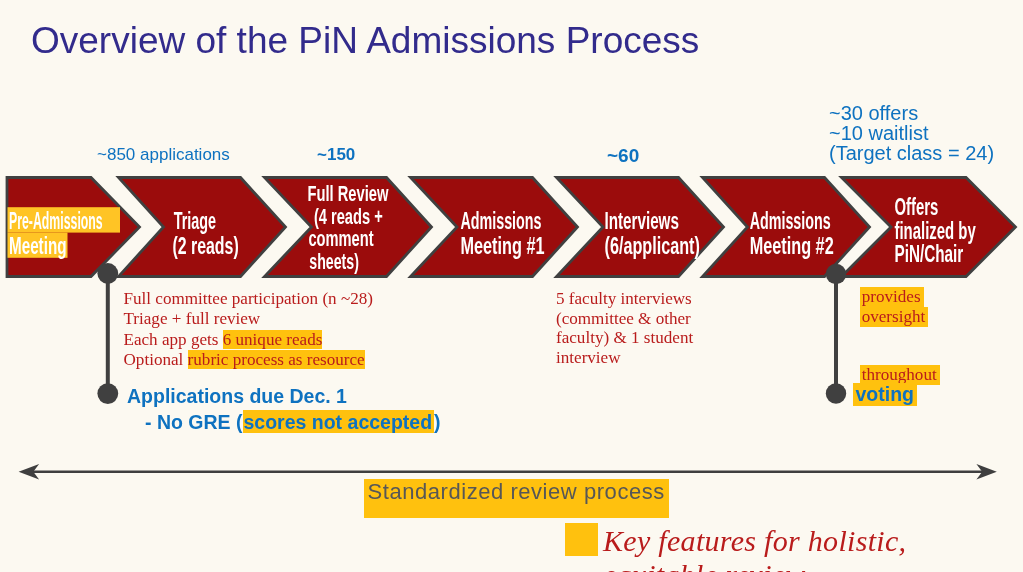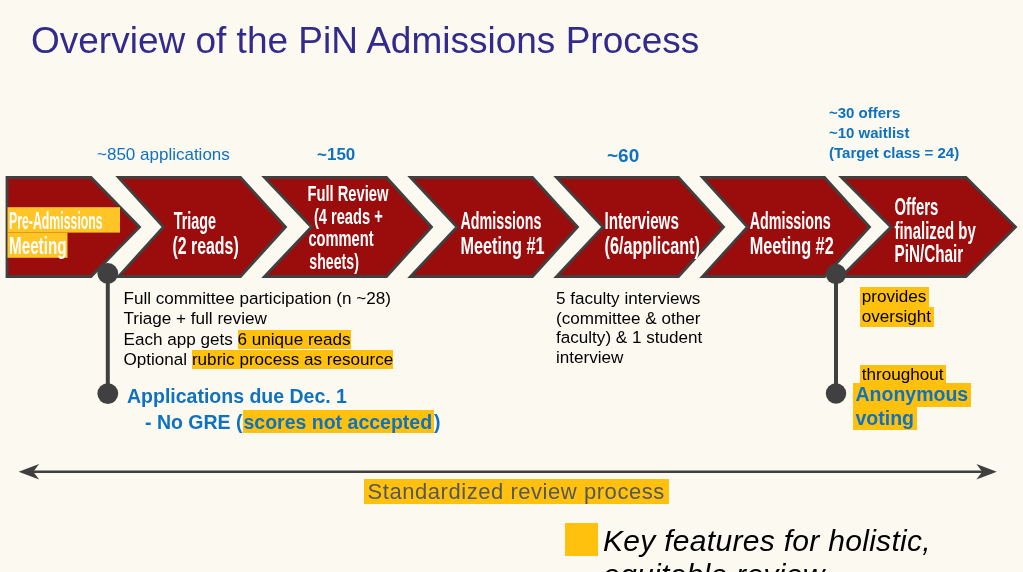--- a/index.html
+++ b/index.html
@@ -1,30 +1,30 @@
 <!DOCTYPE html>
 <html><head>
 <meta charset="utf-8">
 <style>
   html,body{margin:0;padding:0;}
   body{width:1023px;height:572px;overflow:hidden;background:#fcf9f1;
        font-family:"Liberation Sans", sans-serif;position:relative;}
   .abs{position:absolute;}
   .hl{background:#ffc10e;}
-  .gray{color:#000000;}
+  .gray{color:#b91c1c;font-family:Liberation Serif, serif;}
   .blue{color:#0e72c0;}
 </style>
 </head>
 <body>
 <div class="abs" style="left:31px;top:22px;font-size:37px;line-height:37px;color:#322b8c;">Overview of the PiN Admissions Process</div>
 
 <div class="abs blue" style="left:97px;top:144.5px;font-size:17px;font-weight:normal;">~850 applications</div>
 <div class="abs blue" style="left:317px;top:144.5px;font-size:17px;font-weight:bold;">~150</div>
 <div class="abs blue" style="left:607px;top:144.5px;font-size:19px;font-weight:bold;">~60</div>
-<div class="abs blue" style="left:829px;top:102.6px;font-size:15px;font-weight:bold;line-height:20.4px;">~30 offers<br>~10 waitlist<br>(Target class = 24)</div>
+<div class="abs blue" style="left:829px;top:102.6px;font-size:20px;font-weight:normal;line-height:20.4px;">~30 offers<br>~10 waitlist<br>(Target class = 24)</div>
 
 <svg class="abs" style="left:0;top:0;" width="1023" height="572" viewBox="0 0 1023 572">
   <g fill="#9b0c0c" stroke="#404040" stroke-width="2.8" stroke-linejoin="miter">
     <path d="M7,177.5 L91,177.5 L139.5,227 L91,276.5 L7,276.5 Z"></path>
     <path d="M118.5,177.5 L240.5,177.5 L285.5,227 L240.5,276.5 L118.5,276.5 L163.5,227 Z"></path>
     <path d="M264.5,177.5 L386.5,177.5 L431.5,227 L386.5,276.5 L264.5,276.5 L311.5,227 Z"></path>
     <path d="M410.5,177.5 L532.5,177.5 L577.5,227 L532.5,276.5 L410.5,276.5 L457,227 Z"></path>
     <path d="M556.5,177.5 L678.5,177.5 L723.5,227 L678.5,276.5 L556.5,276.5 L603,227 Z"></path>
     <path d="M702.5,177.5 L824.5,177.5 L869.5,227 L824.5,276.5 L702.5,276.5 L747.5,227 Z"></path>
     <path d="M841.5,177.5 L966,177.5 L1015.5,227 L966,276.5 L841.5,276.5 L891,227 Z"></path>
@@ -92,20 +92,19 @@
 <div class="hl" style="float:left;clear:left;height:20.2px;line-height:20.2px;padding:0 3px 0 2px;">oversight</div>
 <div class="hl" style="float:left;clear:left;height:20.2px;line-height:20.2px;padding:0 3px 0 2px;margin-top:38px;">throughout</div>
 </div>
 
 <div class="abs blue" style="left:127px;top:383.3px;font-size:19.5px;font-weight:bold;line-height:26px;white-space:nowrap;">
 Applications due Dec. 1<br>
 <span style="margin-left:18px;">- No GRE (<span class="hl" style="padding:1px 2px 0 1px;">scores not accepted</span>)</span>
 </div>
 
 <div class="abs blue" style="left:852.5px;top:383.1px;font-size:19.5px;font-weight:bold;white-space:nowrap;">
-<div class="hl" style="float:left;clear:left;height:23.5px;line-height:23.5px;padding:0 3px;">Anonymous</div>
 <div class="hl" style="float:left;clear:left;height:23.4px;line-height:23.4px;padding:0 3px;">voting</div>
 </div>
 
-<div class="abs hl" style="left:363.5px;top:478.9px;height:25px;line-height:26px;padding:0 4px;font-size:22px;letter-spacing:0.55px;color:#575757;">Standardized review process</div>
+<div class="abs hl" style="left:363.5px;top:478.9px;height:39px;line-height:26px;padding:0 4px;font-size:22px;letter-spacing:0.55px;color:#575757;">Standardized review process</div>
 
 <div class="abs" style="left:565.3px;top:522.9px;width:32.3px;height:32.8px;background:#ffc10e;"></div>
 <div class="abs gray" style="left:603px;top:524px;font-size:30px;letter-spacing:0.3px;font-style:italic;">Key features for holistic, equitable review</div>
 
 </body></html>

